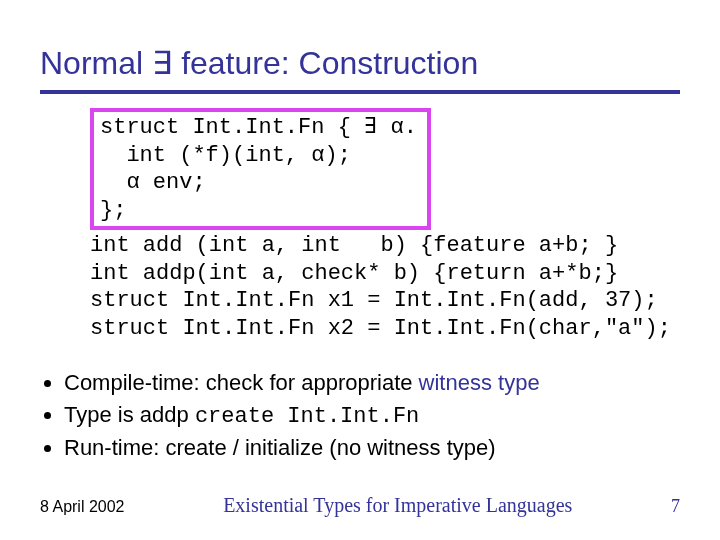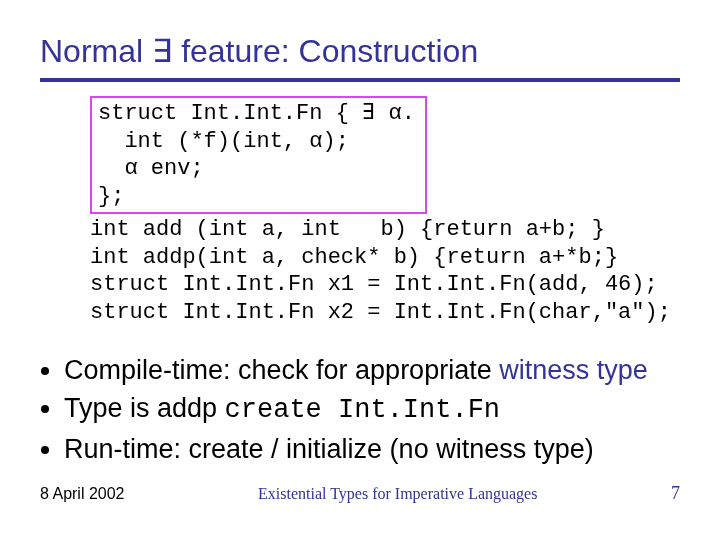--- a/index.html
+++ b/index.html
@@ -10,21 +10,21 @@
     background: #ffffff;
     font-family: Arial, Helvetica, sans-serif;
     color: #000;
     overflow: hidden;
   }
   .slide {
     position: relative;
     width: 720px;
     height: 540px;
     box-sizing: border-box;
-    padding: 32px 40px 0 40px;
+    padding: 44px 40px 0 40px;
   }
   .title {
     font-size: 32px;
     color: #333399;
     margin: 0 0 8px 0;
     font-weight: normal;
   }
   .rule {
     height: 0;
     border-top: 4px solid #333399;
@@ -32,57 +32,57 @@
   }
   .code {
     font-family: "Courier New", Courier, monospace;
     font-size: 22px;
     line-height: 1.25;
     white-space: pre;
     margin-left: 50px;
   }
   .codebox {
     display: inline-block;
-    border: 2px solid #d946ef;
+    border: 4px solid #d946ef;
     padding: 2px 10px 2px 6px;
     margin-bottom: 2px;
   }
   .bullets {
     margin: 26px 0 0 0;
     padding-left: 24px;
-    font-size: 27px;
+    font-size: 22px;
     line-height: 1.35;
   }
   .bullets li {
     margin-bottom: 2px;
   }
   .witness {
     color: #333399;
   }
   .mono-inline {
     font-family: "Courier New", Courier, monospace;
   }
   .footer {
     position: absolute;
     left: 0;
     right: 0;
-    bottom: 36px;
+    bottom: 23px;
     padding: 0 40px;
     display: flex;
     justify-content: space-between;
     align-items: baseline;
     font-size: 16px;
   }
   .footer-left {
     color: #000;
   }
   .footer-center {
     color: #333399;
     font-family: "Times New Roman", Times, serif;
-    font-size: 16px;
+    font-size: 20px;
     flex: 1;
     text-align: center;
   }
   .footer-right {
     color: #333399;
     font-family: "Times New Roman", Times, serif;
     font-size: 18px;
   }
 </style>
 </head>
@@ -90,23 +90,23 @@
 
 <div class="slide">
 
   <h1 class="title">Normal ∃ feature: Construction</h1>
   <div class="rule"></div>
 
   <div class="code"><span class="codebox"><span>struct Int.Int.Fn { ∃ α.</span>
 <span>  int (*f)(int, α);</span>
 <span>  α env;</span>
 <span>};</span></span>
-<span>int add (int a, int   b) {return a+b; }</span>
+<span>int add (int a, int   b) {feature a+b; }</span>
 <span>int addp(int a, check* b) {return a+*b;}</span>
-<span>struct Int.Int.Fn x1 = Int.Int.Fn(add, 46);</span>
+<span>struct Int.Int.Fn x1 = Int.Int.Fn(add, 37);</span>
 <span>struct Int.Int.Fn x2 = Int.Int.Fn(char,"a");</span></div>
 
   <ul class="bullets">
     <li><span>Compile-time: check for appropriate </span><span class="witness">witness type</span></li>
     <li><span>Type is addp </span><span class="mono-inline">create Int.Int.Fn</span></li>
     <li>Run-time: create / initialize (no witness type)</li>
   </ul>
 
   <div class="footer">
     <div class="footer-left">8 April 2002</div>

